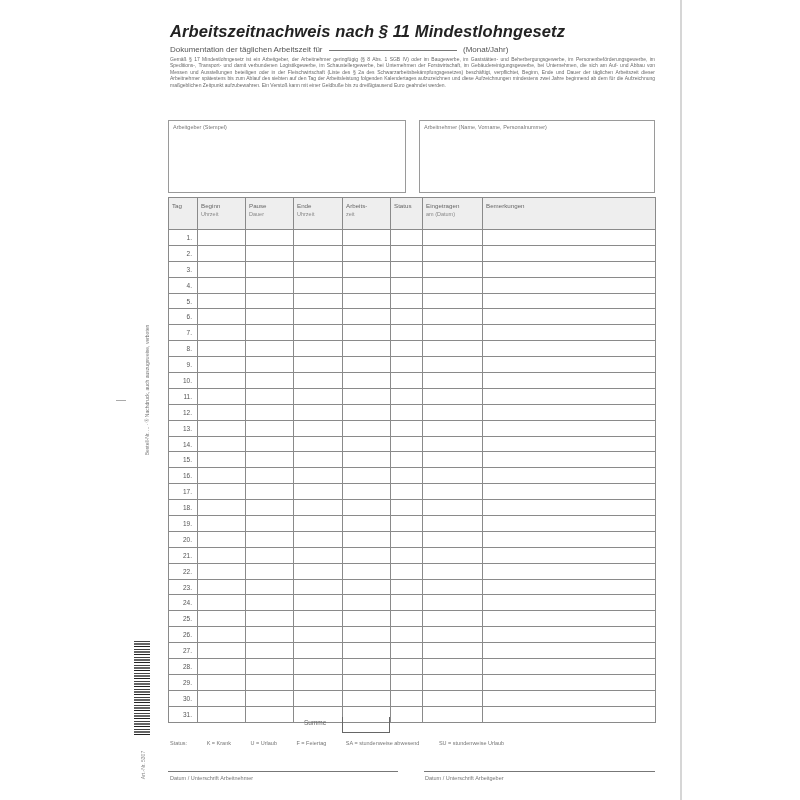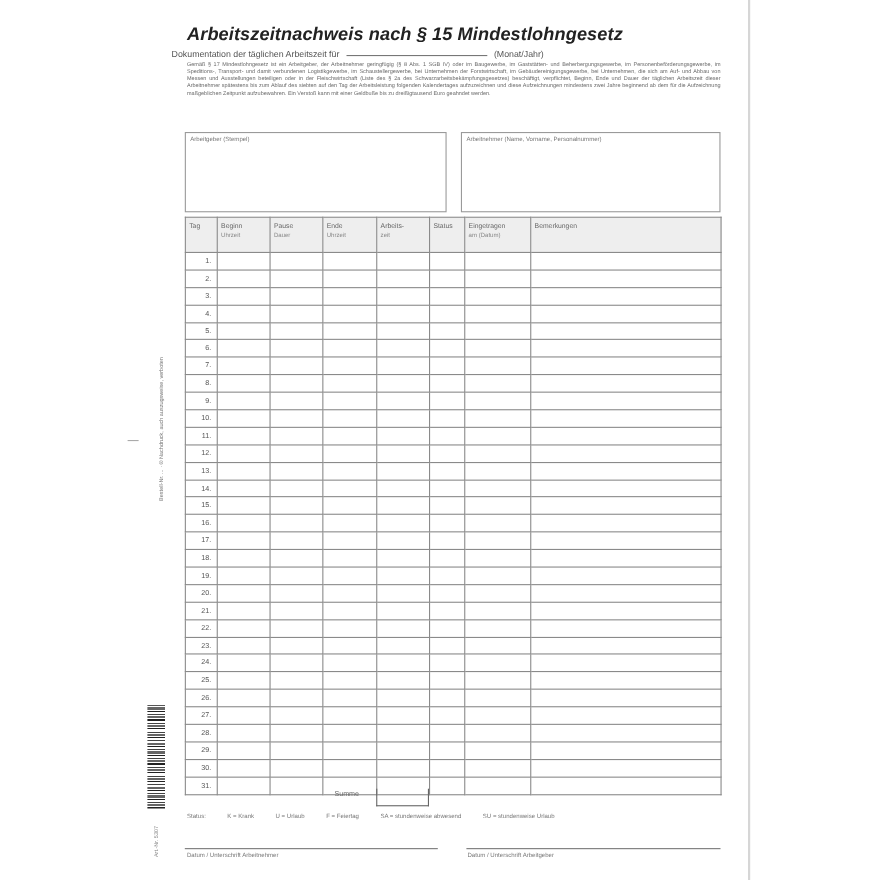--- a/index.html
+++ b/index.html
@@ -6,21 +6,21 @@
     body {
       width: 800px; height: 800px; position: relative; overflow: hidden;
       background: #ffffff; font-family: "Liberation Sans", sans-serif; color: #333;
     }
     .page-edge { position: absolute; left: 680px; top: 0; width: 2px; height: 800px; background: #d6d6d6; }
     .title {
       position: absolute; left: 170px; top: 22px; font-size: 16.5px; font-weight: bold; font-style: italic;
       color: #222; letter-spacing: 0.1px; white-space: nowrap;
     }
     .doc-line {
-      position: absolute; left: 156px; top: 45px; font-size: 8px; color: #555; white-space: nowrap;
+      position: absolute; left: 170px; top: 45px; font-size: 8px; color: #555; white-space: nowrap;
     }
     .doc-line .blank { display: inline-block; width: 128px; border-bottom: 1px solid #777; margin: 0 4px; vertical-align: 1px; }
     .intro {
       position: absolute; left: 170px; top: 56px; width: 485px; font-size: 5px; line-height: 6.4px;
       color: #6a6a6a; text-align: justify;
     }
     .party-box {
       position: absolute; top: 120px; height: 73px; border: 1px solid #9a9a9a; box-sizing: border-box;
     }
     .party-box .lbl { position: absolute; left: 4px; top: 3px; font-size: 5.5px; color: #777; white-space: nowrap; }
@@ -65,21 +65,21 @@
     .art-nr {
       position: absolute; left: 143px; top: 765px; transform: translate(-50%, -50%) rotate(-90deg);
       font-size: 5px; color: #888; white-space: nowrap;
     }
   </style>
 </head>
 <body>
 
 <div class="page-edge"></div>
 
-<div class="title">Arbeitszeitnachweis nach § 15 Mindestlohngesetz</div>
+<div class="title">Arbeitszeitnachweis nach § 11 Mindestlohngesetz</div>
 
 <div class="doc-line">
   <span>Dokumentation der täglichen Arbeitszeit für</span>
   <span class="blank"></span>
   <span>(Monat/Jahr)</span>
 </div>
 
 <div class="intro">Gemäß § 17 Mindestlohngesetz ist ein Arbeitgeber, der Arbeitnehmer geringfügig (§ 8 Abs. 1 SGB IV) oder im Baugewerbe, im Gaststätten- und Beherbergungsgewerbe, im Personenbeförderungsgewerbe, im Speditions-, Transport- und damit verbundenen Logistikgewerbe, im Schaustellergewerbe, bei Unternehmen der Forstwirtschaft, im Gebäudereinigungsgewerbe, bei Unternehmen, die sich am Auf- und Abbau von Messen und Ausstellungen beteiligen oder in der Fleischwirtschaft (Liste des § 2a des Schwarzarbeitsbekämpfungsgesetzes) beschäftigt, verpflichtet, Beginn, Ende und Dauer der täglichen Arbeitszeit dieser Arbeitnehmer spätestens bis zum Ablauf des siebten auf den Tag der Arbeitsleistung folgenden Kalendertages aufzuzeichnen und diese Aufzeichnungen mindestens zwei Jahre beginnend ab dem für die Aufzeichnung maßgeblichen Zeitpunkt aufzubewahren. Ein Verstoß kann mit einer Geldbuße bis zu dreißigtausend Euro geahndet werden.</div>
 
 <div class="party-box" id="box-employer">

